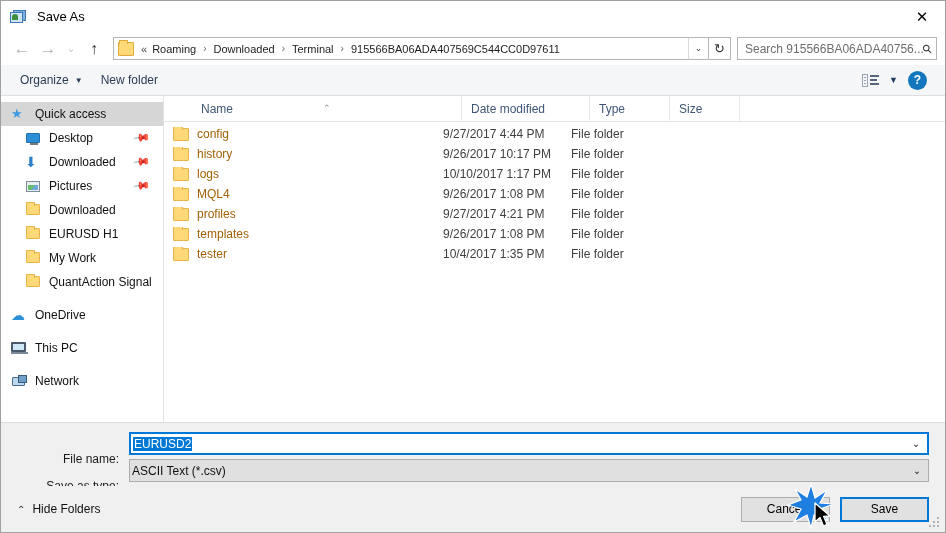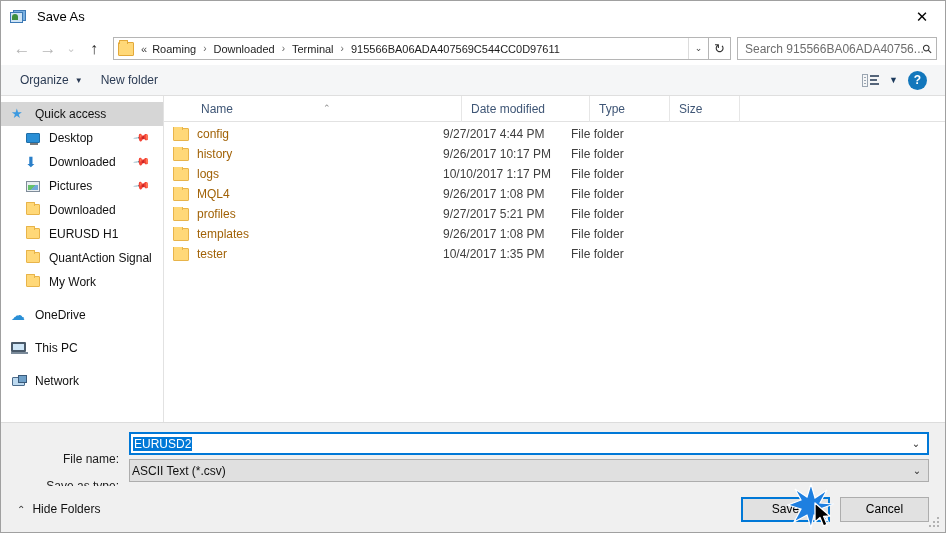--- a/index.html
+++ b/index.html
@@ -377,27 +377,27 @@
       <div class="side-item lvl1">
         <div class="side-ico">
             <div class="ico-folder"></div>
           </div>
         <div class="side-label">EURUSD H1</div>
       </div>
       <div class="side-item lvl1">
         <div class="side-ico">
             <div class="ico-folder"></div>
           </div>
+        <div class="side-label">My Work</div>
+      </div>
+      <div class="side-item lvl1">
+        <div class="side-ico">
+            <div class="ico-folder"></div>
+          </div>
         <div class="side-label">QuantAction Signal</div>
-      </div>
-      <div class="side-item lvl1">
-        <div class="side-ico">
-            <div class="ico-folder"></div>
-          </div>
-        <div class="side-label">My Work</div>
       </div>
       <div class="side-item grouptop">
         <div class="side-ico"><span class="ico-onedrive">☁</span></div>
         <div class="side-label">OneDrive</div>
       </div>
       <div class="side-item grouptop">
         <div class="side-ico">
             <div class="ico-pc"></div>
           </div>
         <div class="side-label">This PC</div>
@@ -457,21 +457,21 @@
           </div>
           <div class="fcell c-date">9/26/2017 1:08 PM</div>
           <div class="fcell c-type">File folder</div>
           <div class="fcell c-size"></div>
         </div>
         <div class="frow">
           <div class="fcell c-name">
             <span class="row-folder"></span>
             <span>profiles</span>
           </div>
-          <div class="fcell c-date">9/27/2017 5:21 PM</div>
+          <div class="fcell c-date">9/27/2017 4:21 PM</div>
           <div class="fcell c-type">File folder</div>
           <div class="fcell c-size"></div>
         </div>
         <div class="frow">
           <div class="fcell c-name">
             <span class="row-folder"></span>
             <span>templates</span>
           </div>
           <div class="fcell c-date">9/26/2017 1:08 PM</div>
           <div class="fcell c-type">File folder</div>
@@ -506,22 +506,22 @@
       </div>
     </div>
   </div>
 
   <div class="footer">
     <div class="hide-folders">
       <span class="hf-caret">⌃</span>
       <span>Hide Folders</span>
     </div>
     <div class="btns">
+      <div class="btn">Cancel</div>
       <div class="btn default">Save</div>
-      <div class="btn">Cancel</div>
     </div>
     <div class="grip">
       <i style="left:8px;top:0px;"></i>
       <i style="left:4px;top:4px;"></i>
         <i style="left:8px;top:4px;"></i>
       <i style="left:0px;top:8px;"></i>
         <i style="left:4px;top:8px;"></i>
         <i style="left:8px;top:8px;"></i>
     </div>
   </div>

